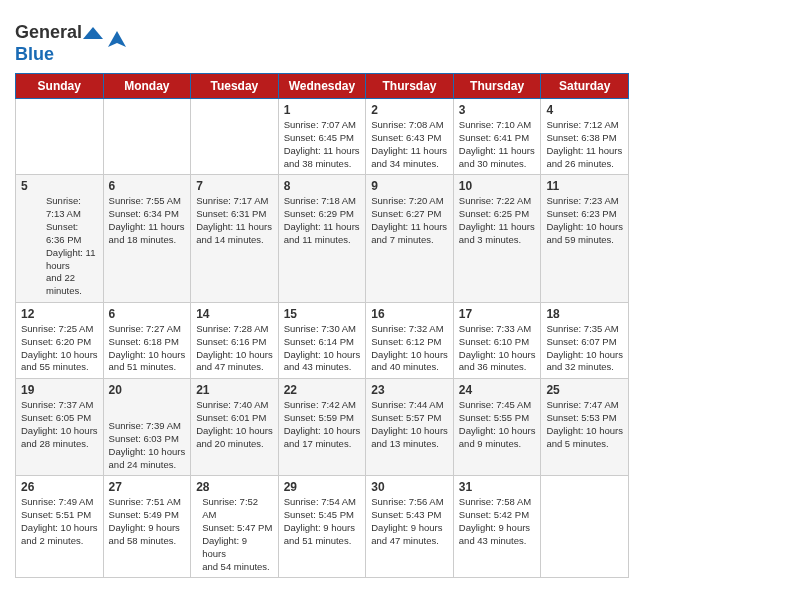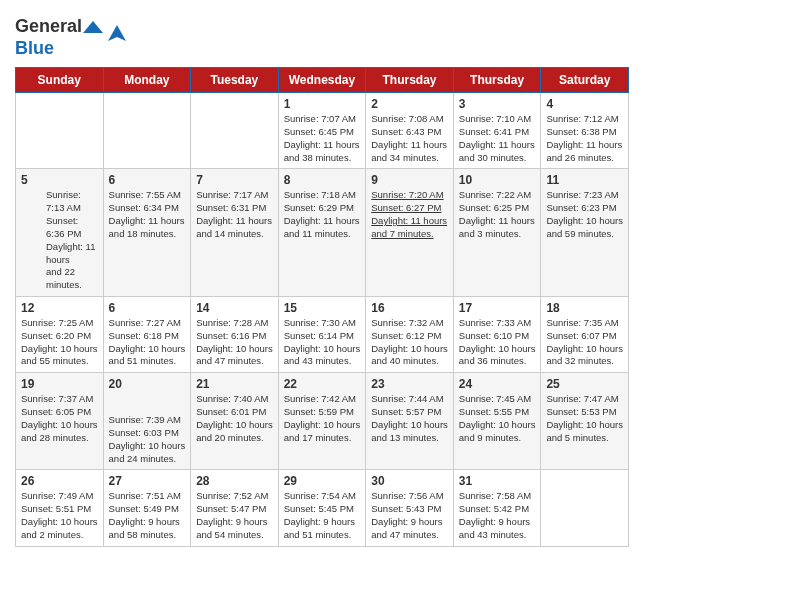--- a/index.html
+++ b/index.html
@@ -1,18 +1,18 @@
 <!DOCTYPE html>
 <html><head>
   <meta charset="utf-8">
   <style>
     * { box-sizing: border-box; margin: 0; padding: 0; }
     body { font-family: Arial, sans-serif; background: #fff; width: 792px; height: 612px; overflow: hidden; }
     
-    .container { width: 644px; padding: 16px 15px; }
+    .container { width: 644px; padding: 22px 15px; }
     
     .header { display: flex; justify-content: space-between; align-items: flex-start; margin-bottom: 8px; }
     
     .logo { display: flex; align-items: center; }
     .logo-text { font-size: 18px; font-weight: bold; line-height: 1.2; }
     
     .title-block { text-align: right; }
     .month-title { font-size: 32px; color: #333; font-weight: normal; }
     .location { font-size: 16px; color: #555; }
     
@@ -115,21 +115,21 @@
           </td>
           <td>
             <div class="day-num">8</div>
             <div class="day-info" style="white-space: pre-line;">Sunrise: 7:18 AM
 Sunset: 6:29 PM
 Daylight: 11 hours
 and 11 minutes.</div>
           </td>
           <td>
             <div class="day-num">9</div>
-            <div class="day-info" style="white-space: pre-line; text-decoration: underline;">Sunrise: 7:20 AM
+            <div class="day-info" style="white-space: pre-line;">Sunrise: 7:20 AM
 Sunset: 6:27 PM
 Daylight: 11 hours
 and 7 minutes.</div>
           </td>
           <td>
             <div class="day-num">10</div>
             <div class="day-info" style="white-space: pre-line;">Sunrise: 7:22 AM
 Sunset: 6:25 PM
 Daylight: 11 hours
 and 3 minutes.</div>
@@ -254,21 +254,21 @@
           </td>
           <td>
             <div class="day-num">27</div>
             <div class="day-info" style="white-space: pre-line;">Sunrise: 7:51 AM
 Sunset: 5:49 PM
 Daylight: 9 hours
 and 58 minutes.</div>
           </td>
           <td>
             <div class="day-num">28</div>
-            <div class="day-info" style="white-space: pre-line;">Sunrise: 7:52 AM
+            <div class="day-info" style="white-space: pre-line; margin-left: 6px;">Sunrise: 7:52 AM
 Sunset: 5:47 PM
 Daylight: 9 hours
 and 54 minutes.</div>
           </td>
           <td>
             <div class="day-num">29</div>
             <div class="day-info" style="white-space: pre-line;">Sunrise: 7:54 AM
 Sunset: 5:45 PM
 Daylight: 9 hours
 and 51 minutes.</div>

